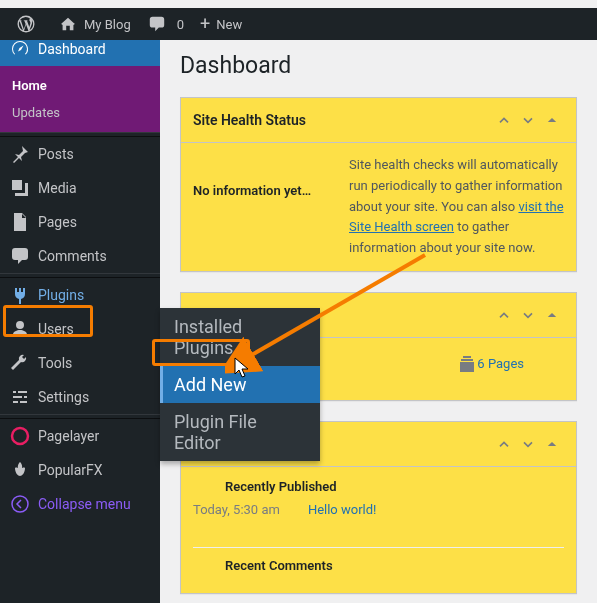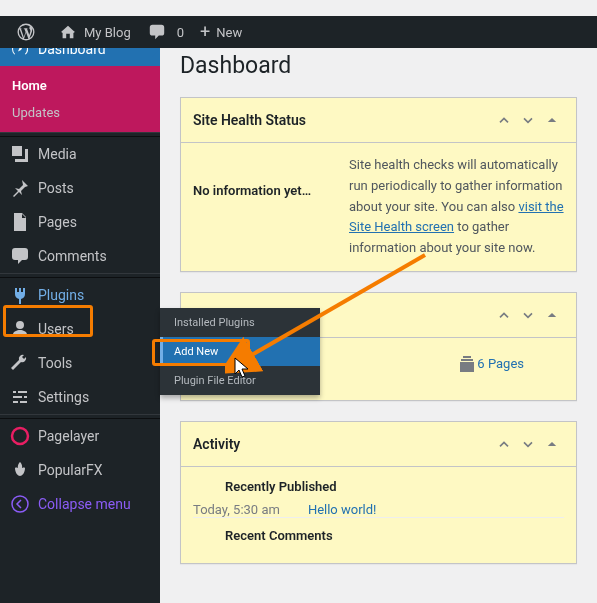--- a/index.html
+++ b/index.html
@@ -1,73 +1,73 @@
 <!DOCTYPE html>
 <html><head>
 <meta charset="utf-8">
 <style>
   * { box-sizing: border-box; margin: 0; padding: 0; }
   html, body { width: 597px; height: 603px; overflow: hidden; font-family: -apple-system, BlinkMacSystemFont, "Segoe UI", Roboto, sans-serif; font-size: 13px; color: #3c434a; background: #f0f0f1; }
   a { color: #2271b1; text-decoration: underline; cursor: pointer; }
 
   
-  .adminbar { position: absolute; top:16px; left:0; right:0; height:32px; background:#1d2327; color:#c3c4c7; display:flex; align-items:center; padding:0 8px; font-size:13px; z-index:100; }
+  .adminbar { position: absolute; top:8px; left:0; right:0; height:32px; background:#1d2327; color:#c3c4c7; display:flex; align-items:center; padding:0 8px; font-size:13px; z-index:100; }
   .adminbar .item { display:flex; align-items:center; height:32px; padding:0 8px; cursor:pointer; color:#c3c4c7; }
   .adminbar .ico { width:20px; height:20px; display:inline-flex; align-items:center; justify-content:center; margin-right:6px; fill:#c3c4c7; }
   .adminbar .comment-count { margin-left:4px; }
   .adminbar .plus { font-size:18px; line-height:1; margin-right:6px; }
 
   
   .sidebar { position:absolute; top:32px; left:0; bottom:0; width:160px; background:#1d2327; color:#c3c4c7; }
   .side-item { display:flex; align-items:center; height:34px; padding:0 10px; cursor:pointer; color:#c3c4c7; font-size:14px; position:relative; }
   .side-item .mico { width:20px; height:20px; margin-right:8px; display:inline-flex; align-items:center; justify-content:center; fill:currentColor; }
   .side-item.current { background:#2271b1; color:#fff; }
   .side-item.current .mico { fill:#fff; }
   .side-item.current::after { content:""; position:absolute; right:-8px; top:50%; transform:translateY(-50%); border:8px solid transparent; border-left-color:#2271b1; }
-  .side-sub { background:#be185d; padding:6px 0; }
+  .side-sub { background:#701a75; padding:6px 0; }
   .side-sub .sub-item { display:block; padding:6px 12px; color:#c3c4c7; font-size:13px; cursor:pointer; }
   .side-sub .sub-item.current { color:#fff; font-weight:600; }
   .side-sep { height:5px; border-top:1px solid #32373c; border-bottom:1px solid #0c0e10; margin:0; }
   .side-item.highlight-plugins { color:#72aee6; }
   .side-item.highlight-plugins .mico { fill:#72aee6; }
   .orange-box-plugins { position:absolute; left:3px; top:305px; width:90px; height:32px; border:3px solid #f57c00; border-radius:3px; pointer-events:none; z-index:60; }
 
   
   .flyout { position:absolute; top:308px; left:160px; width:160px; background:#2c3338; z-index:55; box-shadow: 0 3px 5px rgba(0,0,0,.3); }
-  .fly-item { padding:8px 14px; color:#b4b9be; font-size:11px; cursor:pointer; position:relative; }
+  .fly-item { padding:8px 14px; color:#b4b9be; font-size:18px; cursor:pointer; position:relative; }
   .fly-item.hover { background:#2271b1; color:#fff; }
   .fly-item.hover::before { content:""; position:absolute; left:0; top:0; bottom:0; width:3px; background:#72aee6; }
   .orange-box-addnew { position:absolute; left:152px; top:339px; width:98px; height:27px; border:3px solid #f57c00; border-radius:3px; pointer-events:none; z-index:60; }
 
   
   .cursor { position:absolute; left:234px; top:357px; z-index:70; pointer-events:none; }
 
   
   .arrow-svg { position:absolute; left:225px; top:245px; z-index:58; pointer-events:none; }
 
   
   .main { position:absolute; top:32px; left:160px; right:0; bottom:0; padding:20px 20px 0 20px; background:#f0f0f1; overflow:hidden; }
   .main h1 { font-size:23px; font-weight:400; color:#1d2327; margin:0 0 18px 0; }
 
-  .card { background:#fef9c3; border:1px solid #c3c4c7; box-shadow:0 1px 1px rgba(0,0,0,.04); margin-bottom:20px; }
+  .card { background:#fde047; border:1px solid #c3c4c7; box-shadow:0 1px 1px rgba(0,0,0,.04); margin-bottom:20px; }
   .card-head { display:flex; align-items:center; padding:10px 12px; border-bottom:1px solid #c3c4c7; }
   .card-head h2 { flex:1; font-size:14px; font-weight:600; color:#1d2327; }
   .card-ctrl { width:24px; height:24px; display:inline-flex; align-items:center; justify-content:center; cursor:pointer; color:#787c82; }
   .card-body { padding:12px; font-size:13px; color:#50575e; }
 
   .sitehealth-body { display:flex; gap:16px; }
   .sitehealth-left { flex:0 0 140px; font-weight:600; color:#1d2327; padding-top:28px; }
   .sitehealth-right { flex:1; line-height:1.6; }
 
   .glance-row { display:flex; align-items:center; padding:4px 0 14px 0; }
   .glance-row .gico { width:20px; height:20px; fill:#787c82; }
   .glance-foot { border-top:1px solid #eee; padding-top:10px; color:#50575e; }
 
   .activity-title { font-weight:600; color:#1d2327; margin-bottom:8px;padding-left:32px; }
-  .activity-row { display:flex; gap:28px; margin-bottom:0; }
+  .activity-row { display:flex; gap:28px; margin-bottom:30px; }
   .activity-time { color:#787c82; }
 
   svg { display:block; }
 </style>
 </head>
 <body>
 
 <div class="adminbar">
   <div class="item">
     <span class="ico">
@@ -108,32 +108,32 @@
     <span>Dashboard</span>
   </div>
   <div class="side-sub">
     <div class="sub-item current">Home</div>
     <div class="sub-item">Updates</div>
   </div>
   <div class="side-sep"></div>
   <div class="side-item">
     <span class="mico">
         <svg viewBox="0 0 20 20" width="20" height="20">
+          <path d="M12 2l6 6-3 1-4 4 1 4-3-3-5 5-1-1 5-5-3-3 4 1 4-4Z"></path>
+        </svg>
+      </span>
+    <span>Posts</span>
+  </div>
+  <div class="side-item">
+    <span class="mico">
+        <svg viewBox="0 0 20 20" width="20" height="20">
           <path d="M2 2h10v10H2Zm3 13h10V5h3v13H5Zm-1-9a2 2 0 1 1 2-2 2 2 0 0 1-2 2Zm-1 4 2-2 2 2 3-3v4H3Z"></path>
         </svg>
       </span>
     <span>Media</span>
-  </div>
-  <div class="side-item">
-    <span class="mico">
-        <svg viewBox="0 0 20 20" width="20" height="20">
-          <path d="M12 2l6 6-3 1-4 4 1 4-3-3-5 5-1-1 5-5-3-3 4 1 4-4Z"></path>
-        </svg>
-      </span>
-    <span>Posts</span>
   </div>
   <div class="side-item">
     <span class="mico">
         <svg viewBox="0 0 20 20" width="20" height="20">
           <path d="M4 1h8l4 4v14H4Zm8 1v4h4ZM6 9h8v1H6Zm0 3h8v1H6Zm0 3h5v1H6Z"></path>
         </svg>
       </span>
     <span>Pages</span>
   </div>
   <div class="side-item">

